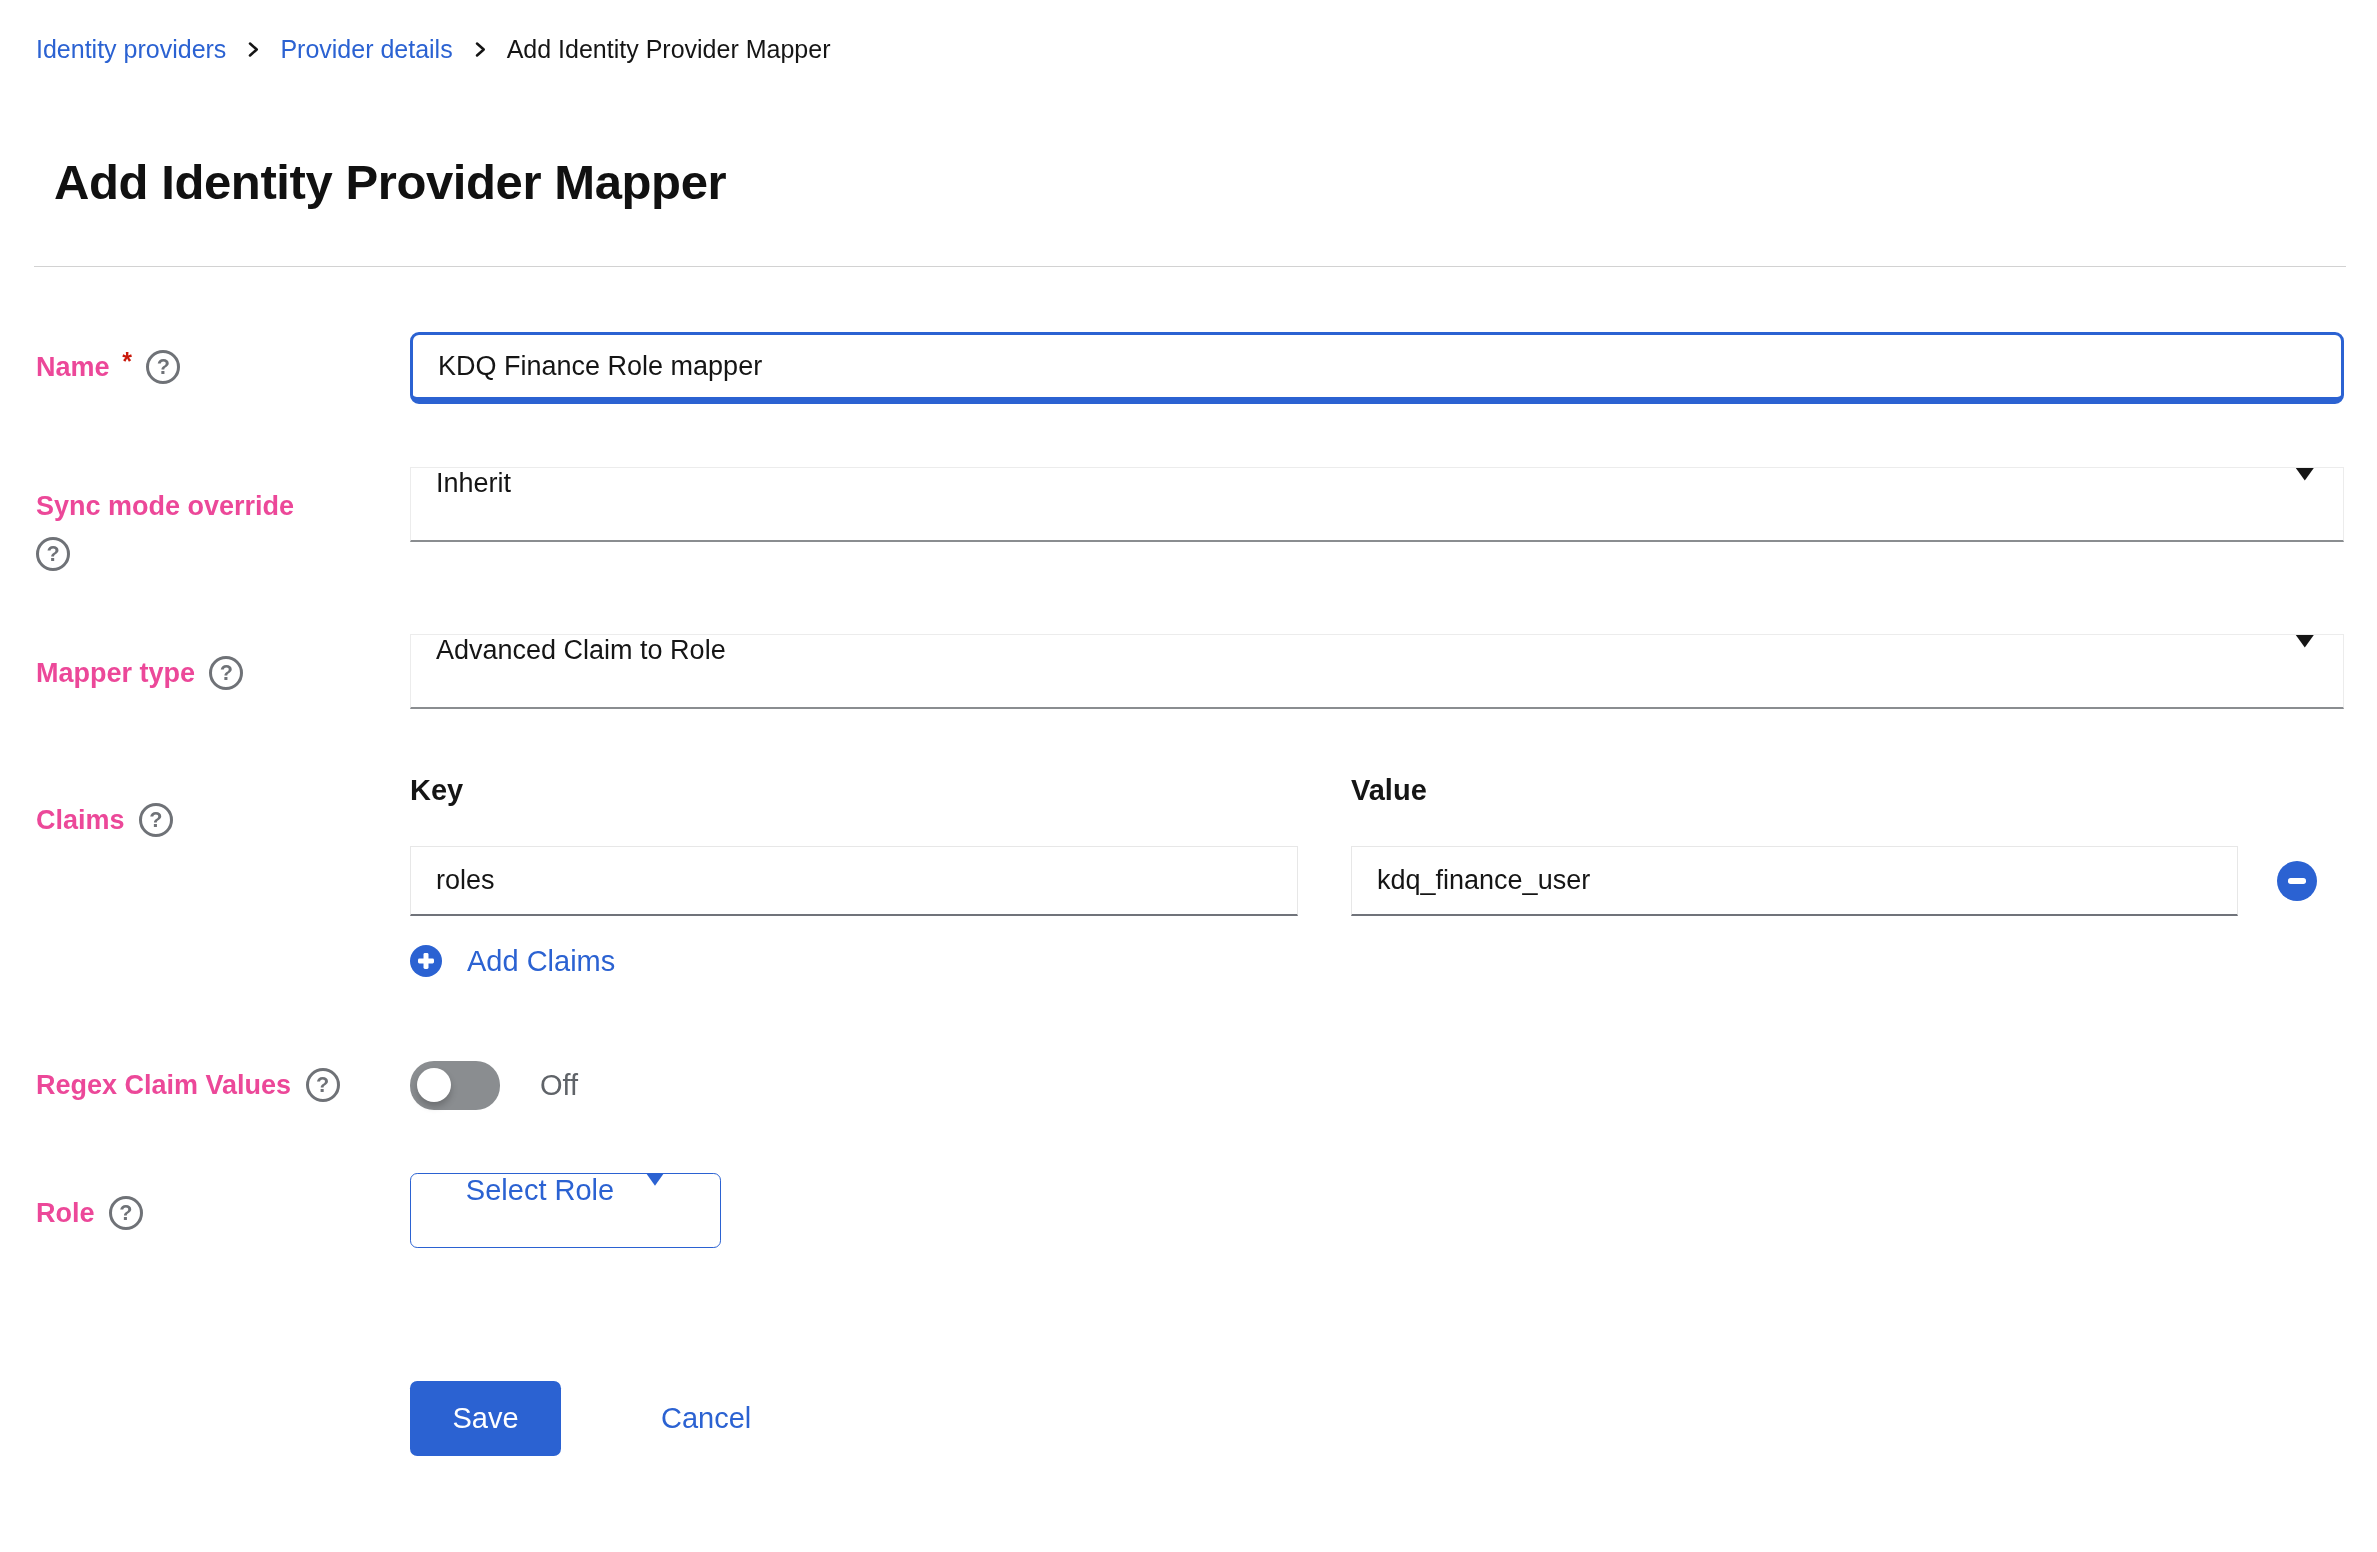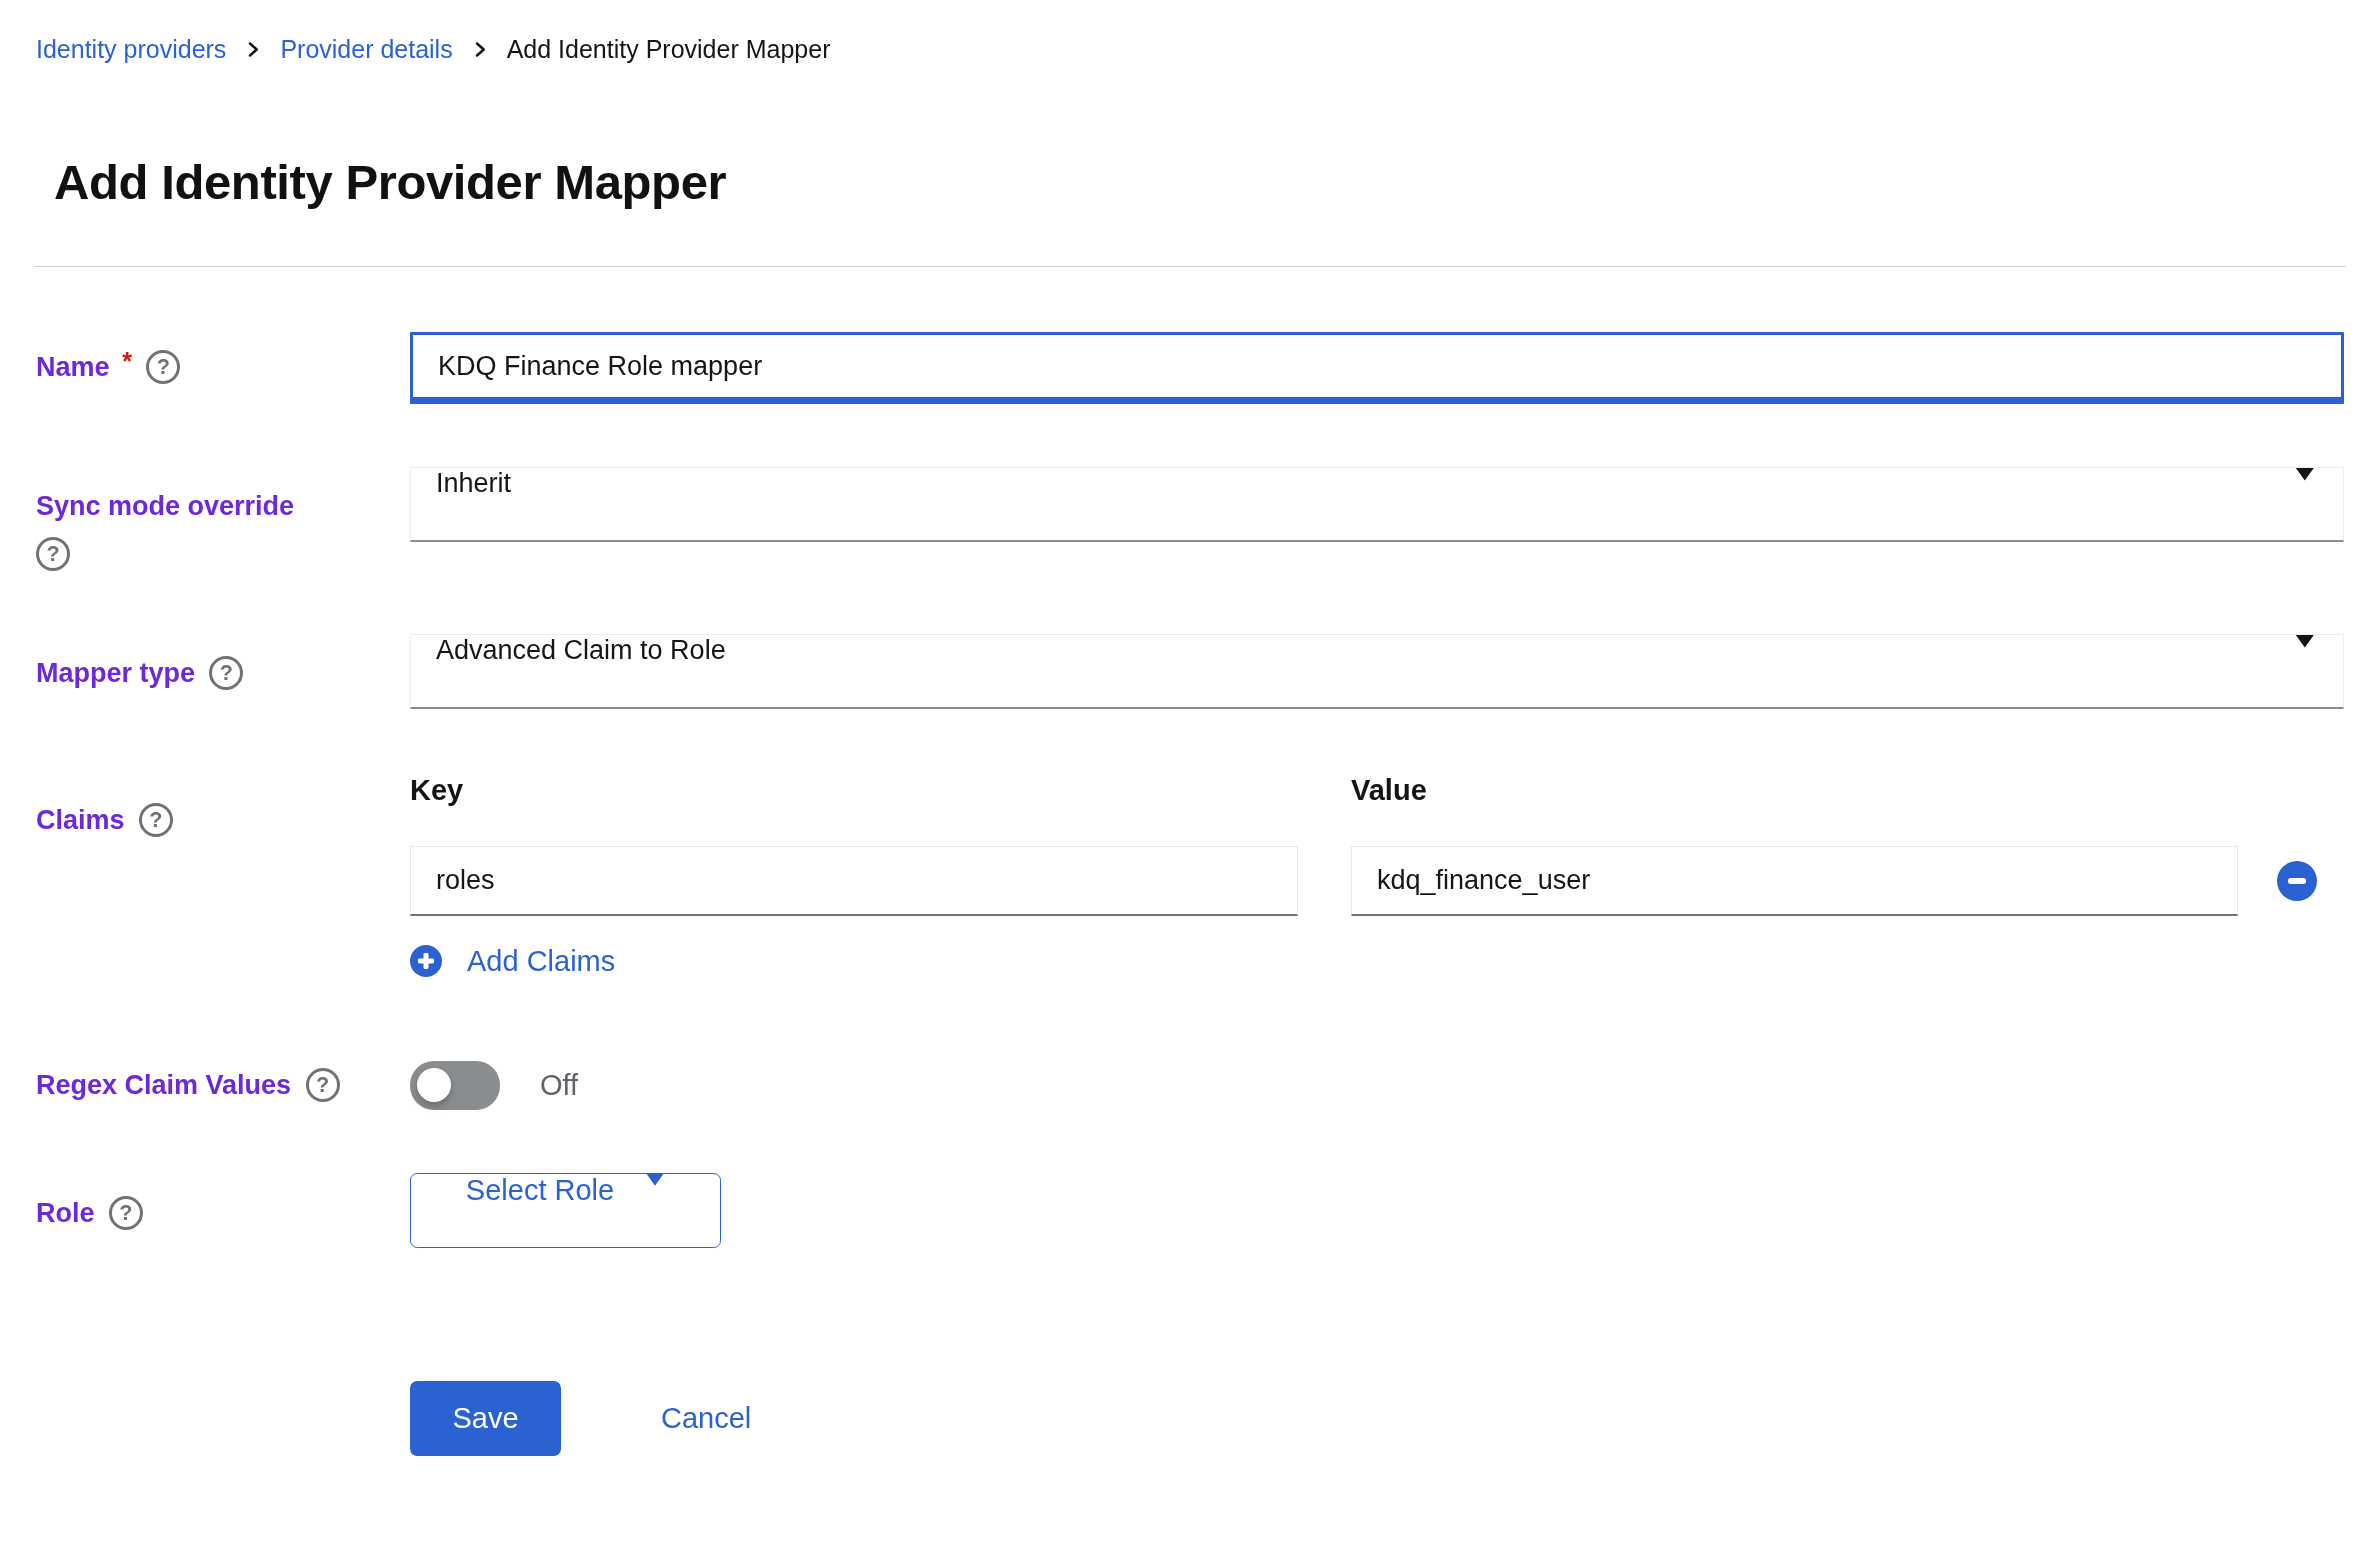--- a/index.html
+++ b/index.html
@@ -32,42 +32,42 @@
 
   
   .form { }
   .form-row { display:flex; align-items:flex-start; }
   .form-row.mt-first { margin-top:65px; }
   .form-row.mt { margin-top:63px; }
   .form-row.mt-lg { margin-top:81px; }
   .form-row.mt-actions { margin-top:133px; }
   .label-col { width:374px; flex:0 0 374px; padding-top:18px; }
   .label-line { display:flex; align-items:center; gap:14.4px; }
-  .form-label { font-size:27px; font-weight:700; color:#6d28d9; line-height:34px; }
+  .form-label { font-size:27px; font-weight:700; color:#ec4899; line-height:34px; }
   .required { color:#c9190b; font-size:25px; font-weight:700; position:relative; top:-5.4px; margin-left:-1.8px; }
   .help-icon {
     width:34px; height:34px; flex:0 0 34px;
     border:3.6px solid #6f7277; border-radius:50%;
     display:inline-flex; align-items:center; justify-content:center;
     color:#6f7277; font-size:21.6px; font-weight:700;
     cursor:pointer; user-select:none;
   }
   .icon-below { margin-top:14.4px; display:inline-flex; }
   .control-col { flex:1 1 auto; }
 
   
   .text-input {
     width:100%; height:70px;
     border:1.8px solid #e7e7e7; border-bottom:2.7px solid #70737a;
     background:#fff; color:#151515;
     font-family:"Liberation Sans", sans-serif;
     font-size:27px; padding:0 25px; outline:none;
   }
   .text-input.focused {
-    border:3.6px solid #2b62d2; border-bottom-width:7.2px; border-radius:1px;
+    border:3.6px solid #2b62d2; border-bottom-width:7.2px; border-radius:9px;
     height:72px;
   }
 
   
   .select-control {
     width:100%; height:75px;
     border:1.8px solid #ececec; border-bottom:2.7px solid #8a8d90;
     background:#fff;
     display:flex; justify-content:space-between;
     padding:0 27px 0 25px;

